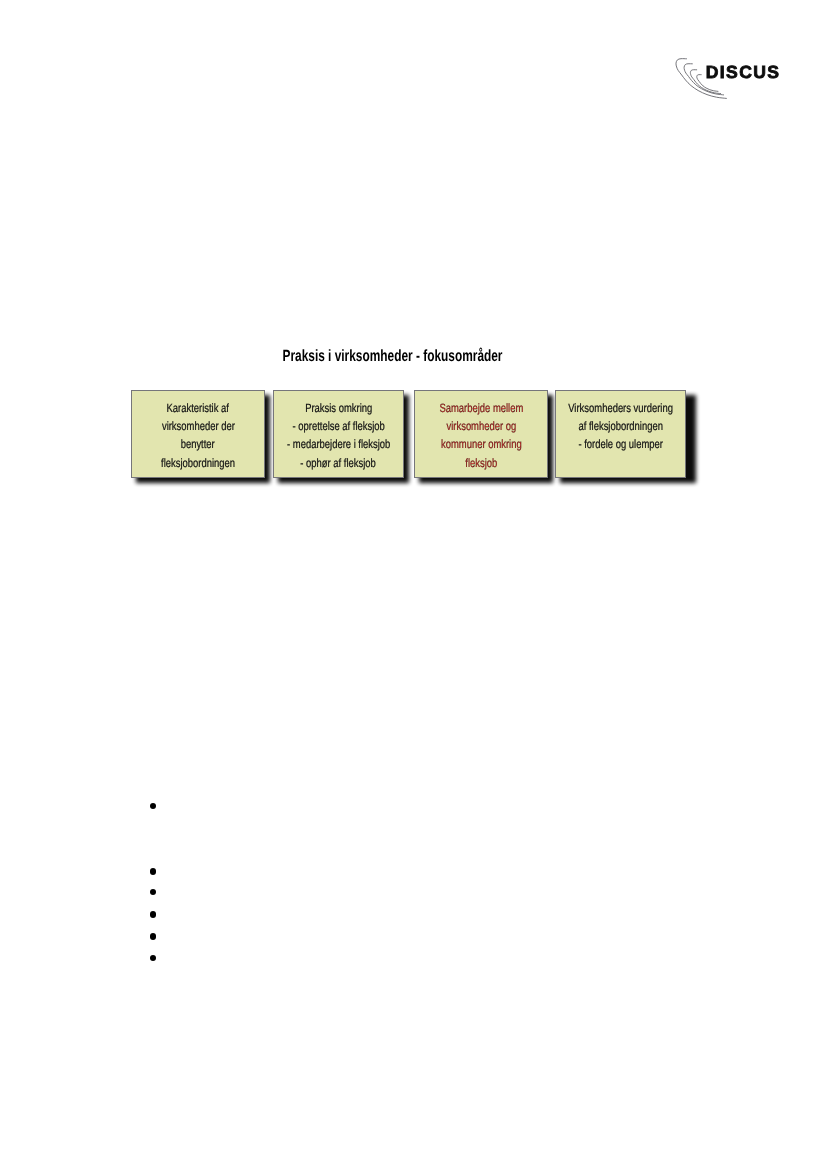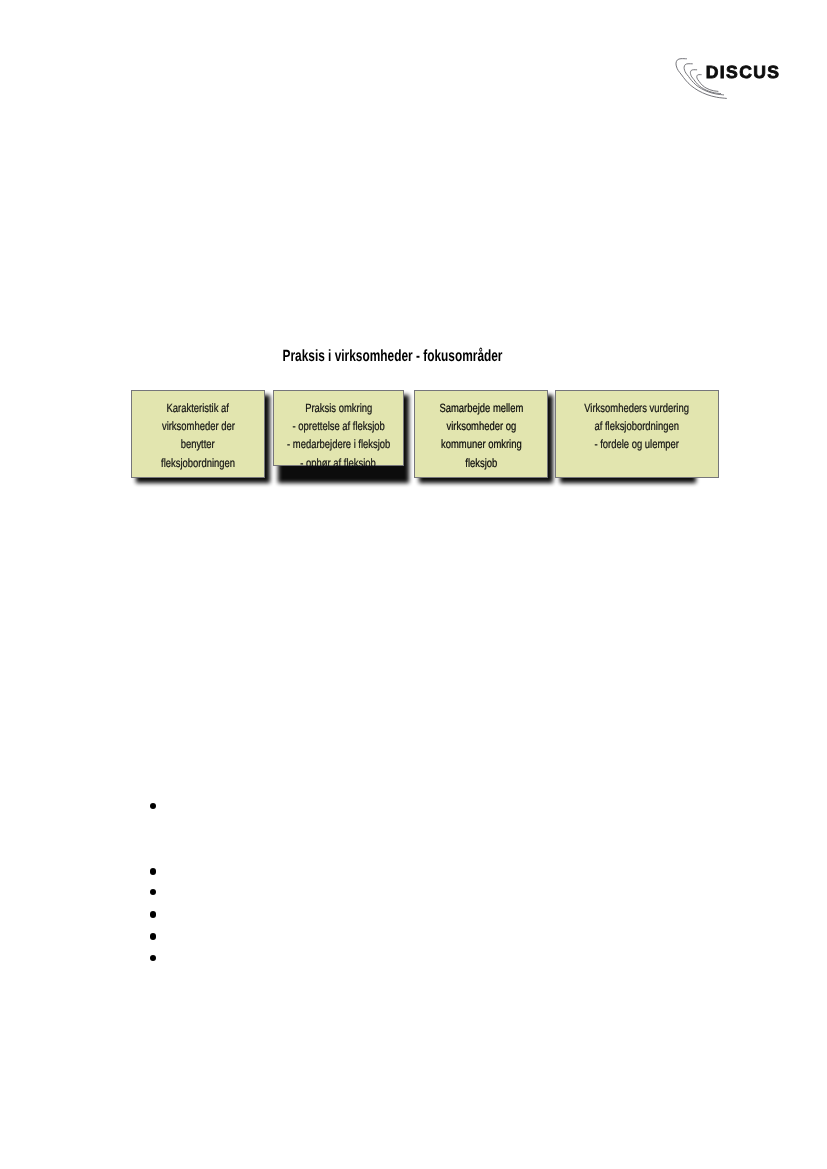--- a/index.html
+++ b/index.html
@@ -111,33 +111,33 @@
       <div class="dbox-shadow" style="left: 278px; top: 395px; width: 131px; height: 88px;"></div>
       <div class="dbox-shadow" style="left: 419px; top: 395px; width: 134px; height: 88px;"></div>
       <div class="dbox-shadow" style="left: 560px; top: 395px; width: 136px; height: 88px;"></div>
     </div>
   <div class="dbox" id="box0" style="left: 131px; top: 390px; width: 134px; height: 88px; background: rgb(226, 229, 175); border-color: rgb(118, 118, 122); color: rgb(17, 17, 17);">
       <div class="txt">Karakteristik af</div>
       <div class="txt">virksomheder der</div>
       <div class="txt">benytter</div>
       <div class="txt">fleksjobordningen</div>
     </div>
-  <div class="dbox" id="box1" style="left: 273px; top: 390px; width: 131px; height: 76px; background: rgb(226, 229, 175); border-color: rgb(118, 118, 122); color: rgb(17, 17, 17);">
+  <div class="dbox" id="box1" style="left: 273px; top: 390px; width: 131px; height: 88px; background: rgb(226, 229, 175); border-color: rgb(118, 118, 122); color: rgb(17, 17, 17);">
       <div class="txt">Praksis omkring</div>
       <div class="txt">- oprettelse af fleksjob</div>
       <div class="txt">- medarbejdere i fleksjob</div>
       <div class="txt">- ophør af fleksjob</div>
     </div>
-  <div class="dbox" id="box2" style="left: 414px; top: 390px; width: 134px; height: 88px; background: rgb(226, 229, 175); border-color: rgb(118, 118, 122); color: #000000;">
+  <div class="dbox" id="box2" style="left: 414px; top: 390px; width: 134px; height: 88px; background: rgb(226, 229, 175); border-color: rgb(118, 118, 122); color: #b91c1c;">
       <div class="txt">Samarbejde mellem</div>
       <div class="txt">virksomheder og</div>
       <div class="txt">kommuner omkring</div>
       <div class="txt">fleksjob</div>
     </div>
-  <div class="dbox" id="box3" style="left: 555px; top: 390px; width: 164px; height: 88px; background: rgb(226, 229, 175); border-color: rgb(118, 118, 122); color: rgb(17, 17, 17);">
+  <div class="dbox" id="box3" style="left: 555px; top: 390px; width: 131px; height: 88px; background: rgb(226, 229, 175); border-color: rgb(118, 118, 122); color: rgb(17, 17, 17);">
       <div class="txt">Virksomheders vurdering</div>
       <div class="txt">af fleksjobordningen</div>
       <div class="txt">- fordele og ulemper</div>
     </div>
 
   <div id="bullets">
       <div class="bullet" style="left: 149.8px; top: 802.75px; background: rgb(0, 0, 0);"></div>
       <div class="bullet" style="left: 149.8px; top: 868.35px; background: rgb(0, 0, 0);"></div>
       <div class="bullet" style="left: 149.8px; top: 888.95px; background: rgb(0, 0, 0);"></div>
       <div class="bullet" style="left: 149.8px; top: 911.05px; background: rgb(0, 0, 0);"></div>

